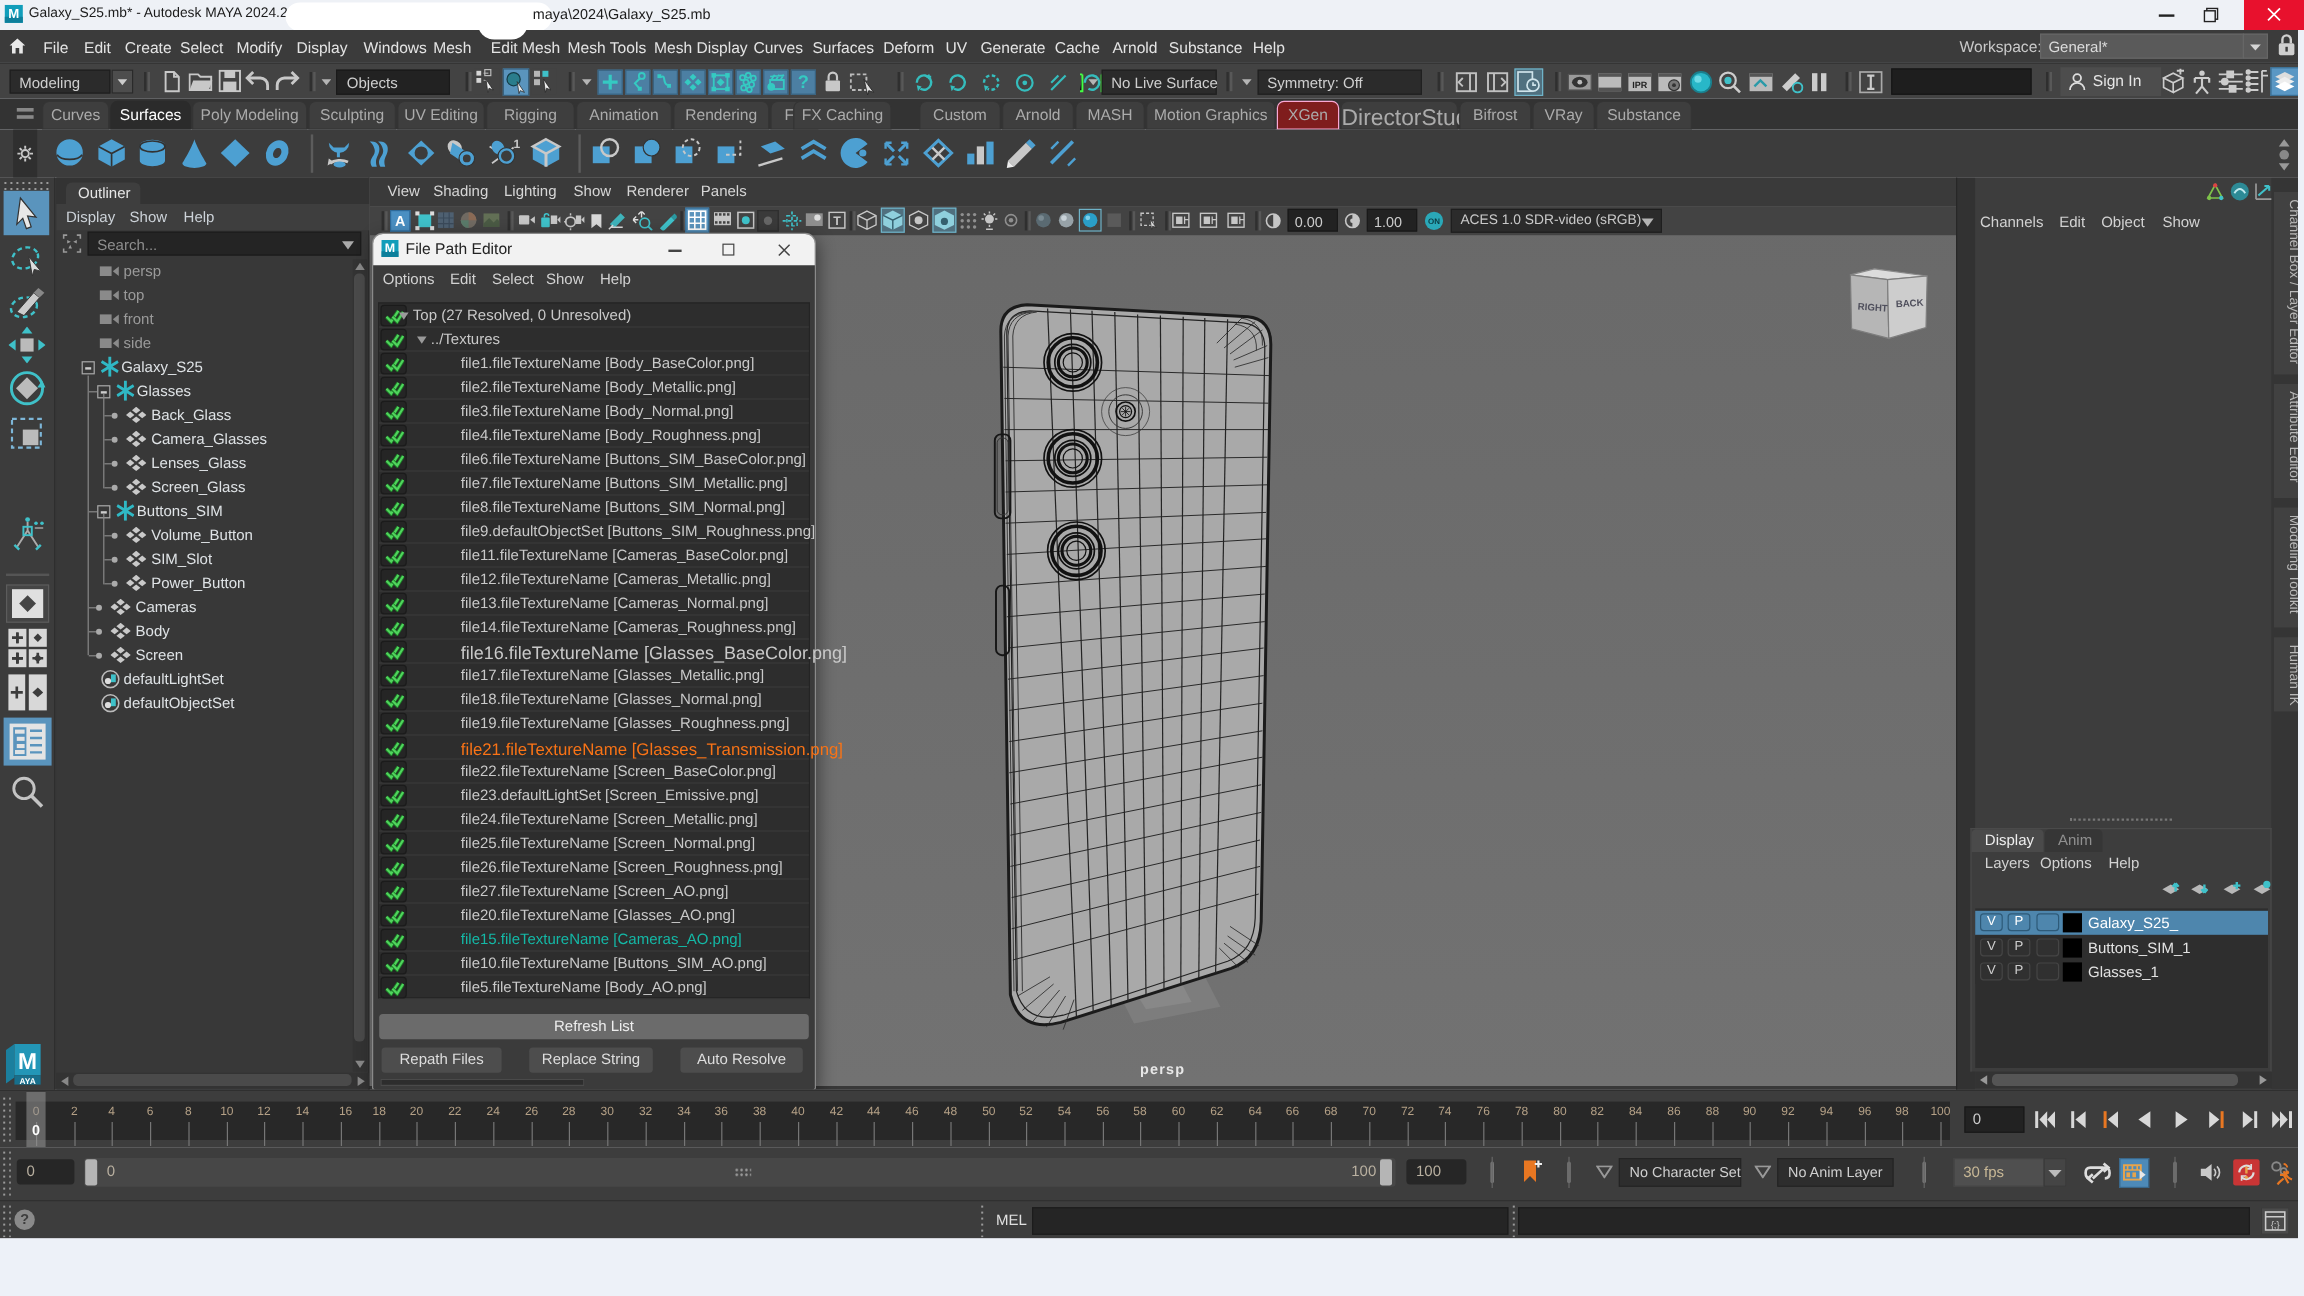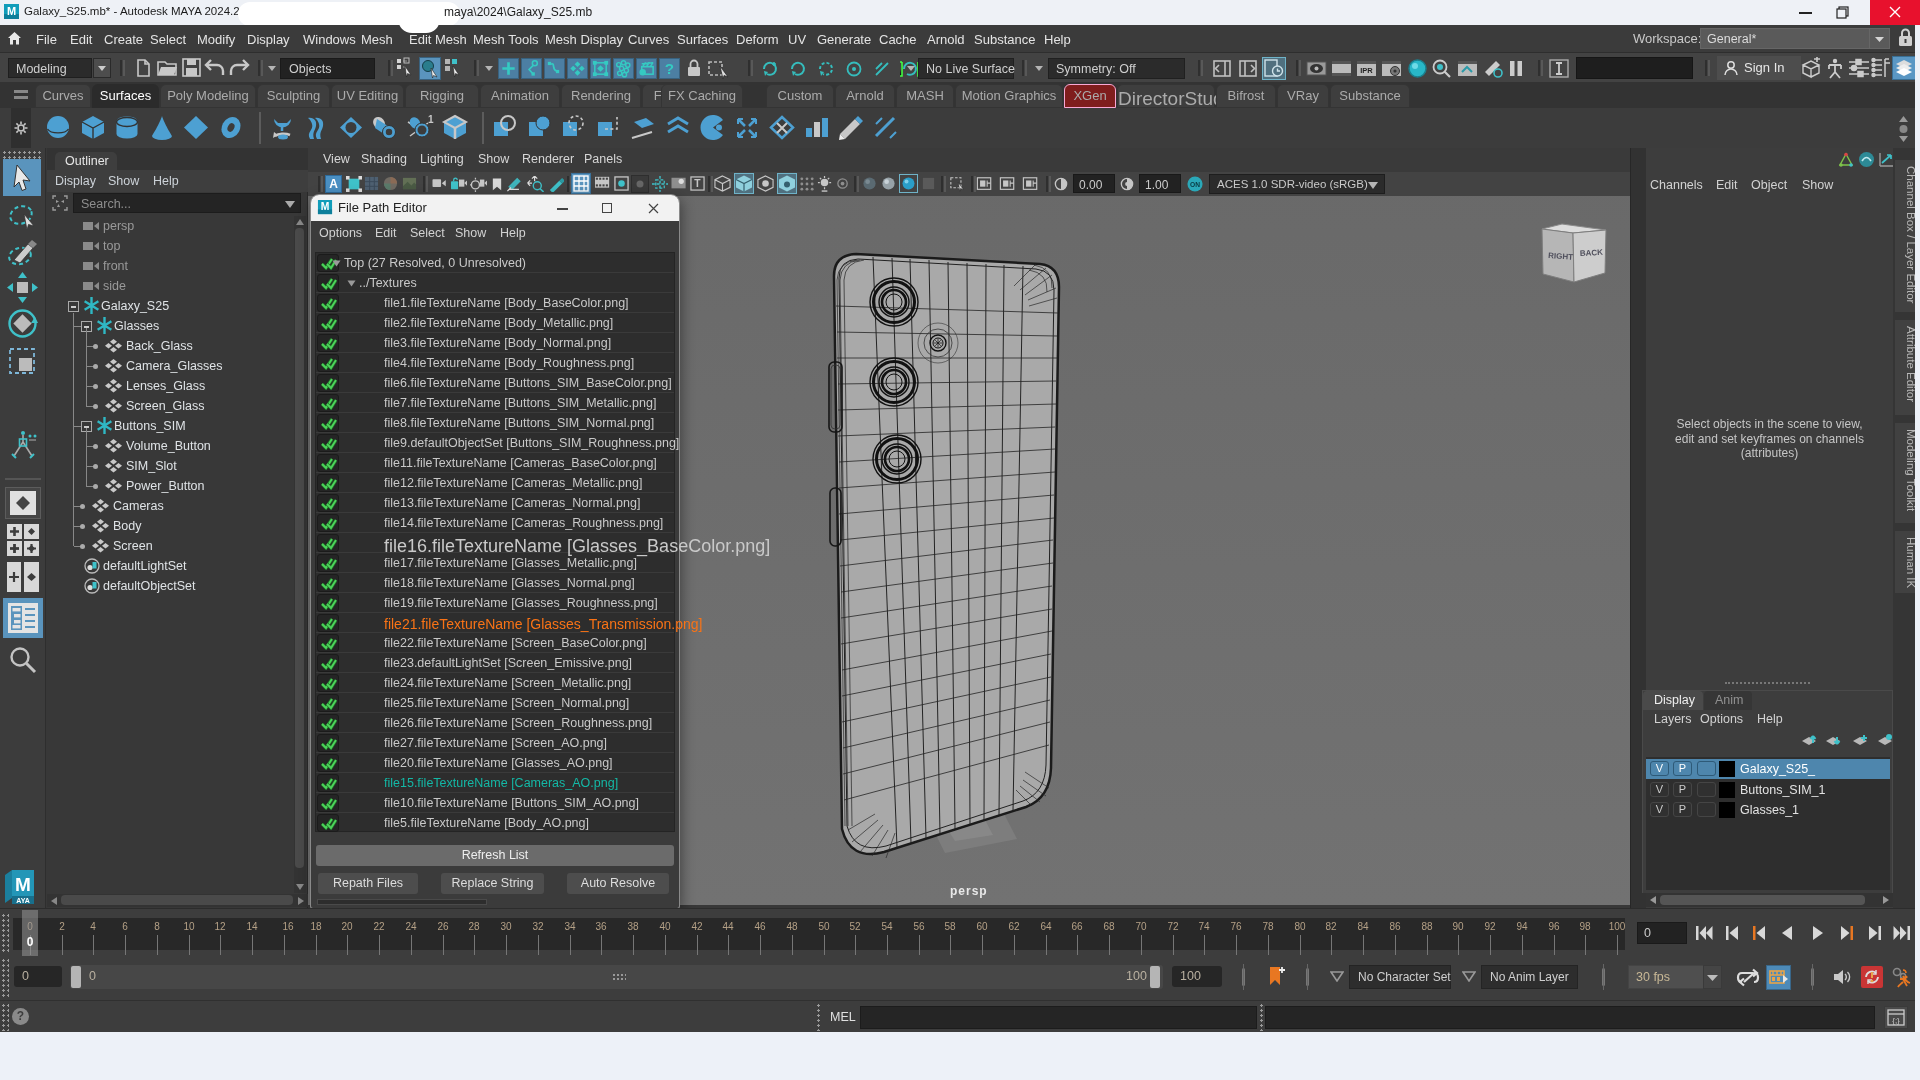--- a/index.html
+++ b/index.html
@@ -1090,21 +1090,20 @@
       <path d="M4 10 Q8.5 3 13 10" fill="none" stroke="#bfe8ee" stroke-width="1.6"></path>
     </svg>
 <svg class="abs" style="left:1878px;top:151px" width="17" height="17" viewBox="0 0 17 17">
       <path d="M2 15 V2 M2 15 H15" stroke="#9a9a9a" stroke-width="1.4"></path>
       <path d="M4 12 L13 4 M13 4 L13 8 M13 4 L9 4" stroke="#3fc1c9" stroke-width="1.7" fill="none"></path>
     </svg>
 <div class="txt" style="left:1650px;top:178px;font-size:12.5px;color:#d2d2d2">Channels</div>
 <div class="txt" style="left:1716px;top:178px;font-size:12.5px;color:#d2d2d2">Edit</div>
 <div class="txt" style="left:1751px;top:178px;font-size:12.5px;color:#d2d2d2">Object</div>
 <div class="txt" style="left:1802px;top:178px;font-size:12.5px;color:#d2d2d2">Show</div>
-<div class="txt" style="left:1646px;top:417px;width:247px;text-align:center;font-size:12px;color:#c6c6c6;white-space:normal;line-height:14.5px">Select objects in the scene to view,<br>edit and set keyframes on channels<br>(attributes)</div>
 <div class="abs" style="left:1893px;top:148px;width:27px;height:760px;background:#353535"></div>
 <div class="abs" style="left:1895px;top:160px;width:24px;height:152px;background:#414141;border-radius:0 4px 4px 0"></div>
 <div class="abs" style="left:1897px;top:166px;width:20px;height:142px;writing-mode:vertical-rl;font-size:11.5px;color:#b8b8b8;white-space:nowrap">Channel Box / Layer Editor</div>
 <div class="abs" style="left:1895px;top:320px;width:24px;height:95px;background:#414141;border-radius:0 4px 4px 0"></div>
 <div class="abs" style="left:1897px;top:326px;width:20px;height:85px;writing-mode:vertical-rl;font-size:11.5px;color:#b8b8b8;white-space:nowrap">Attribute Editor</div>
 <div class="abs" style="left:1895px;top:423px;width:24px;height:100px;background:#414141;border-radius:0 4px 4px 0"></div>
 <div class="abs" style="left:1897px;top:429px;width:20px;height:90px;writing-mode:vertical-rl;font-size:11.5px;color:#b8b8b8;white-space:nowrap">Modeling Toolkit</div>
 <div class="abs" style="left:1895px;top:531px;width:24px;height:62px;background:#414141;border-radius:0 4px 4px 0"></div>
 <div class="abs" style="left:1897px;top:537px;width:20px;height:52px;writing-mode:vertical-rl;font-size:11.5px;color:#b8b8b8;white-space:nowrap">Human IK</div>
 <div class="abs" style="left:1725px;top:682px;width:85px;height:3px;border-top:2px dotted #777"></div>
@@ -1329,21 +1328,21 @@
 <div class="txt" style="left:73px;top:321px;font-size:12.5px;color:#c9c9c9">file14.fileTextureName [Cameras_Roughness.png]</div>
 <div class="abs" style="left:5px;top:338px;width:358px;height:20px;border-bottom:1px solid #3a3a3a"></div>
 <div class="abs" style="left:6px;top:339px;width:22px;height:18px;background:#252525;border:1px solid #1b1b1b;border-radius:3px">
         <svg style="position:absolute;left:3px;top:1px" width="16" height="14" viewBox="0 0 16 14">
           <path d="M1 8 L5 12 L11 3" fill="none" stroke="#1e7a28" stroke-width="3.2"></path>
           <path d="M1 8 L5 12 L11 3" fill="none" stroke="#4fd45c" stroke-width="1.8"></path>
           <path d="M6 8 L10 12 L15 4" fill="none" stroke="#1e7a28" stroke-width="3.2"></path>
           <path d="M6 8 L10 12 L15 4" fill="none" stroke="#4fd45c" stroke-width="1.8"></path>
         </svg>
       </div>
-<div class="txt" style="left:73px;top:341px;font-size:18px;color:#c9c9c9">file16.fileTextureName [Glasses_BaseColor.png]</div>
+<div class="txt" style="left:73px;top:341px;font-size:15px;color:#c9c9c9">file16.fileTextureName [Glasses_BaseColor.png]</div>
 <div class="abs" style="left:5px;top:358px;width:358px;height:20px;border-bottom:1px solid #3a3a3a"></div>
 <div class="abs" style="left:6px;top:359px;width:22px;height:18px;background:#252525;border:1px solid #1b1b1b;border-radius:3px">
         <svg style="position:absolute;left:3px;top:1px" width="16" height="14" viewBox="0 0 16 14">
           <path d="M1 8 L5 12 L11 3" fill="none" stroke="#1e7a28" stroke-width="3.2"></path>
           <path d="M1 8 L5 12 L11 3" fill="none" stroke="#4fd45c" stroke-width="1.8"></path>
           <path d="M6 8 L10 12 L15 4" fill="none" stroke="#1e7a28" stroke-width="3.2"></path>
           <path d="M6 8 L10 12 L15 4" fill="none" stroke="#4fd45c" stroke-width="1.8"></path>
         </svg>
       </div>
 <div class="txt" style="left:73px;top:361px;font-size:12.5px;color:#c9c9c9">file17.fileTextureName [Glasses_Metallic.png]</div>

